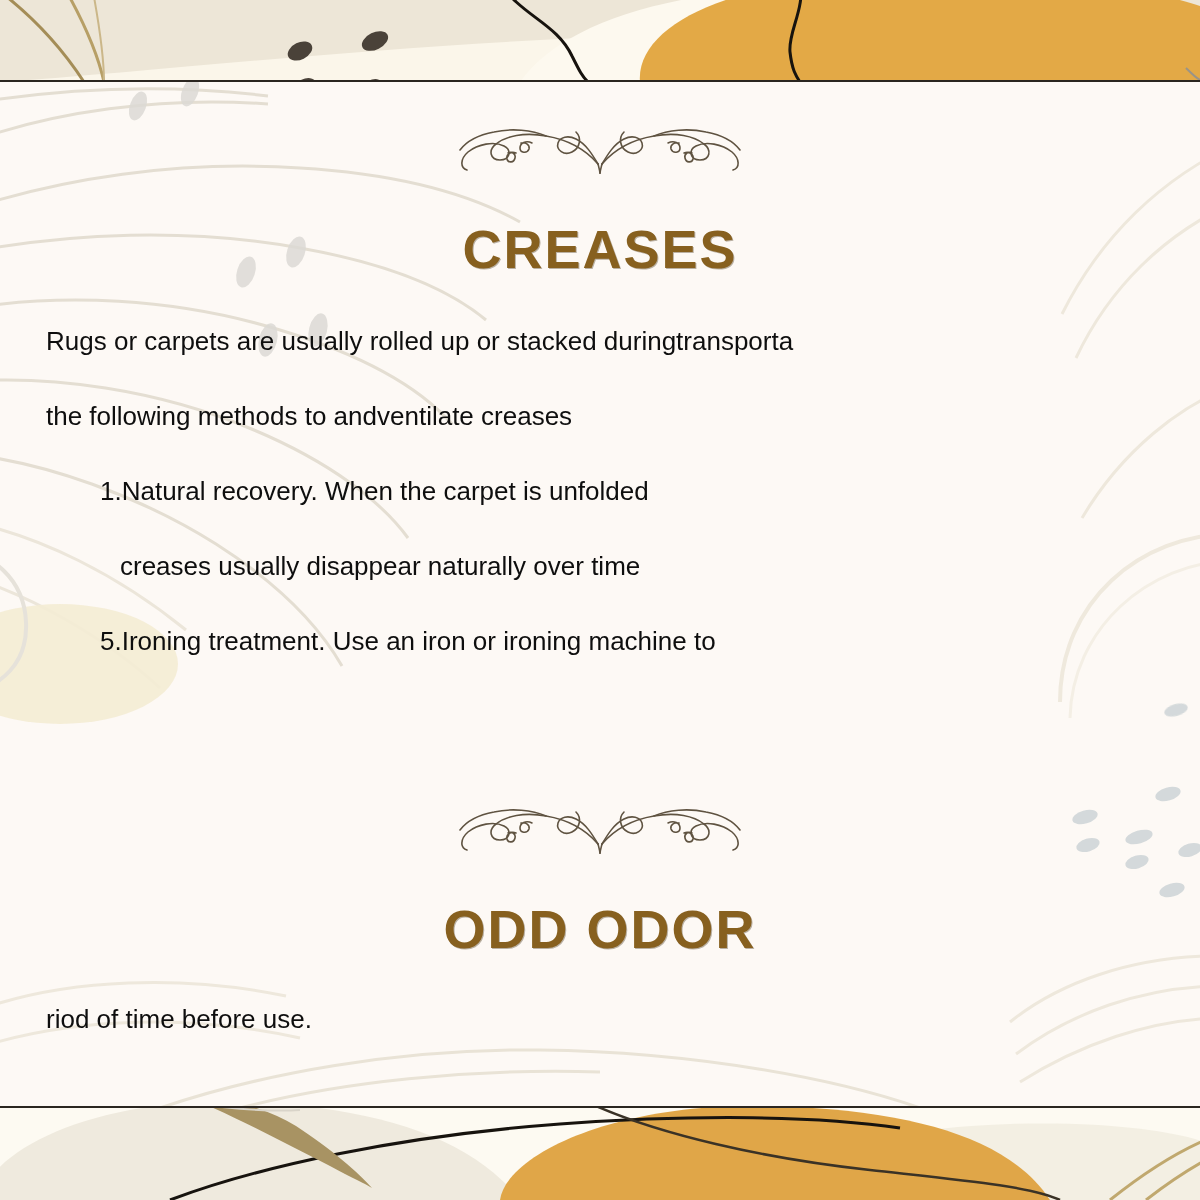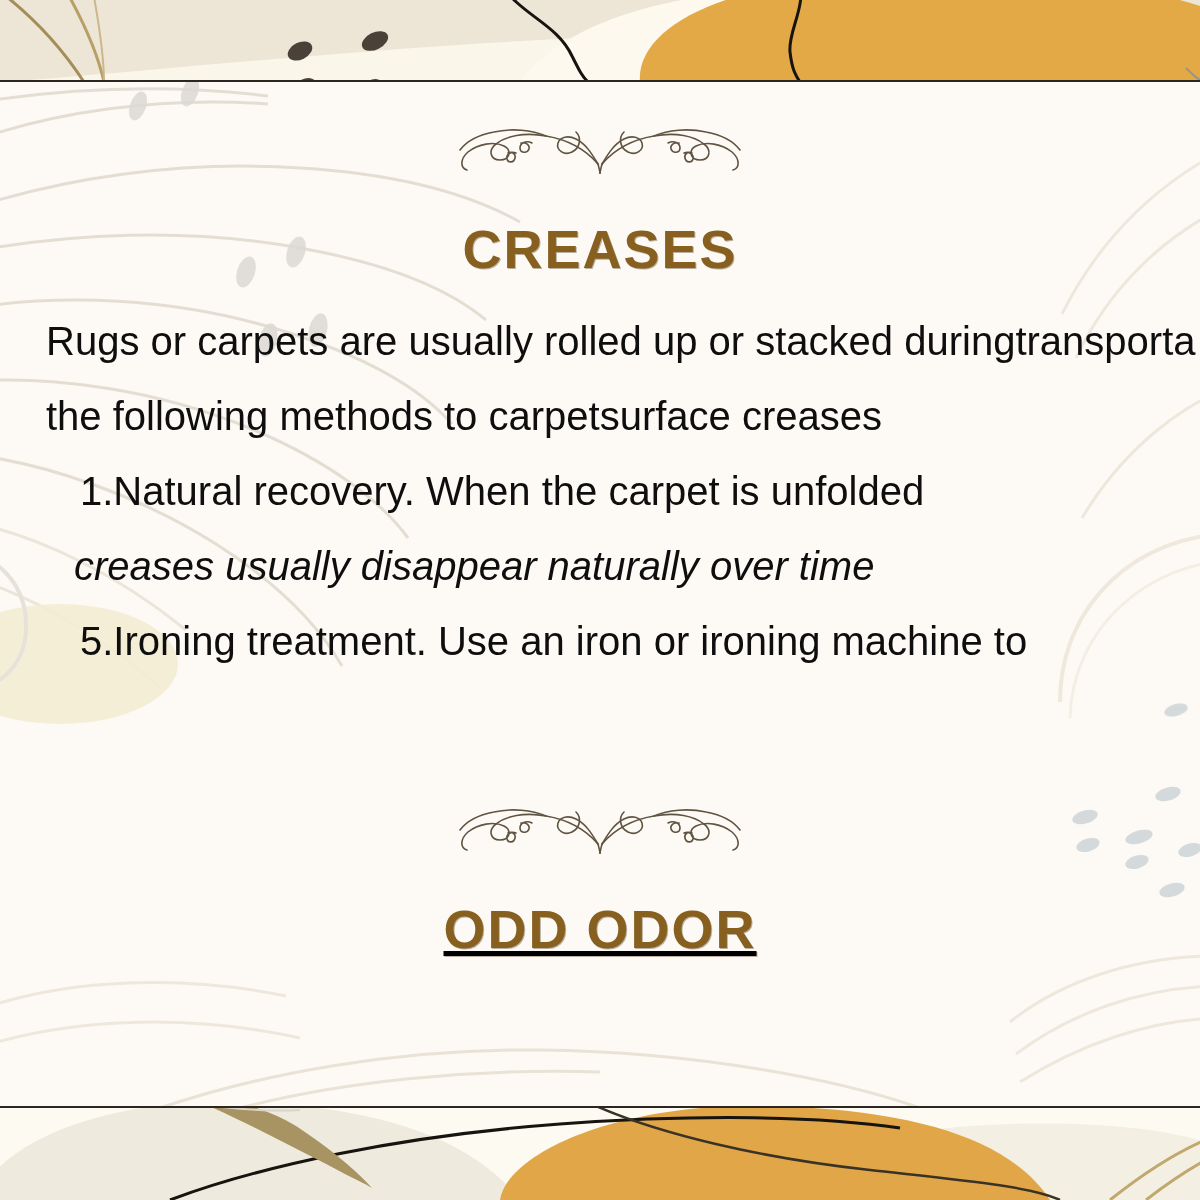--- a/index.html
+++ b/index.html
@@ -72,30 +72,30 @@
     color: #87601f;
     font-size: 54px;
     font-weight: bold;
     letter-spacing: 2px;
     line-height: 1;
     text-shadow: 1px 1px 0 rgba(60,40,10,0.35);
   }
 
   .body-line {
     color: #0e0e0e;
-    font-size: 40px;
+    font-size: 26px;
     line-height: 75px;
     white-space: pre;
   }
   .para-line { padding-left: 46px; }
-  .list-line { padding-left: 80px; }
-  .list-cont { padding-left: 74px; font-style: italic; }
+  .list-line { padding-left: 100px; }
+  .list-cont { padding-left: 120px; }
 
   .sec1 { position: absolute; left: 0; top: 38px;  width: 1200px; }
-  .sec2 { position: absolute; left: 0; top: 718px; width: 1200px; text-decoration: underline; }
+  .sec2 { position: absolute; left: 0; top: 718px; width: 1200px; }
 
   .sec1 .section-title { margin-top: 46px; }
   .sec2 .section-title { margin-top: 46px; }
 
   .sec1 .paras { margin-top: 28px; }
   .sec2 .paras { margin-top: 26px; }
 </style>
 </head>
 <body>
 
@@ -220,21 +220,21 @@
 
             <path d="M178,44 C179,48 180,51 180,54 C180,51 181,48 182,44"></path>
           </g>
         </svg>
       </div>
 
       <div class="section-title">CREASES</div>
 
       <div class="paras">
         <div class="body-line para-line">Rugs or carpets are usually rolled up or stacked duringtransporta</div>
-        <div class="body-line para-line">the following methods to carpetsurface creases</div>
+        <div class="body-line para-line">the following methods to andventilate creases</div>
         <div class="body-line list-line">1.Natural recovery. When the carpet is unfolded</div>
         <div class="body-line list-cont">creases usually disappear naturally over time</div>
         <div class="body-line list-line">5.Ironing treatment. Use an iron or ironing machine to</div>
       </div>
     </div>
 
     <div class="sec2">
 
       <div class="ornament">
         <svg width="360" height="56" viewBox="0 0 360 56">
@@ -252,20 +252,21 @@
             <path d="M264,33 C269,31 274,34 273,39 C272,43 266,43 265,38 C264,34 268,31 272,33"></path>
             <path d="M182,44 C188,34 194,24 204,19 C212,15 220,17 222,23 C224,30 216,36 208,32 C200,28 198,18 204,12"></path>
             <path d="M178,44 C179,48 180,51 180,54 C180,51 181,48 182,44"></path>
           </g>
         </svg>
       </div>
 
       <div class="section-title">ODD ODOR</div>
 
       <div class="paras">
+        <div class="body-line para-line">riod of time before use.</div>
       </div>
     </div>
 
   </div>
 
   <div class="band-rule rule-bottom"></div>
   <div class="band band-bottom">
     <svg width="1200" height="92" viewBox="0 0 1200 92">
       <rect x="0" y="0" width="1200" height="92" fill="#fdfaf2"></rect>
 

